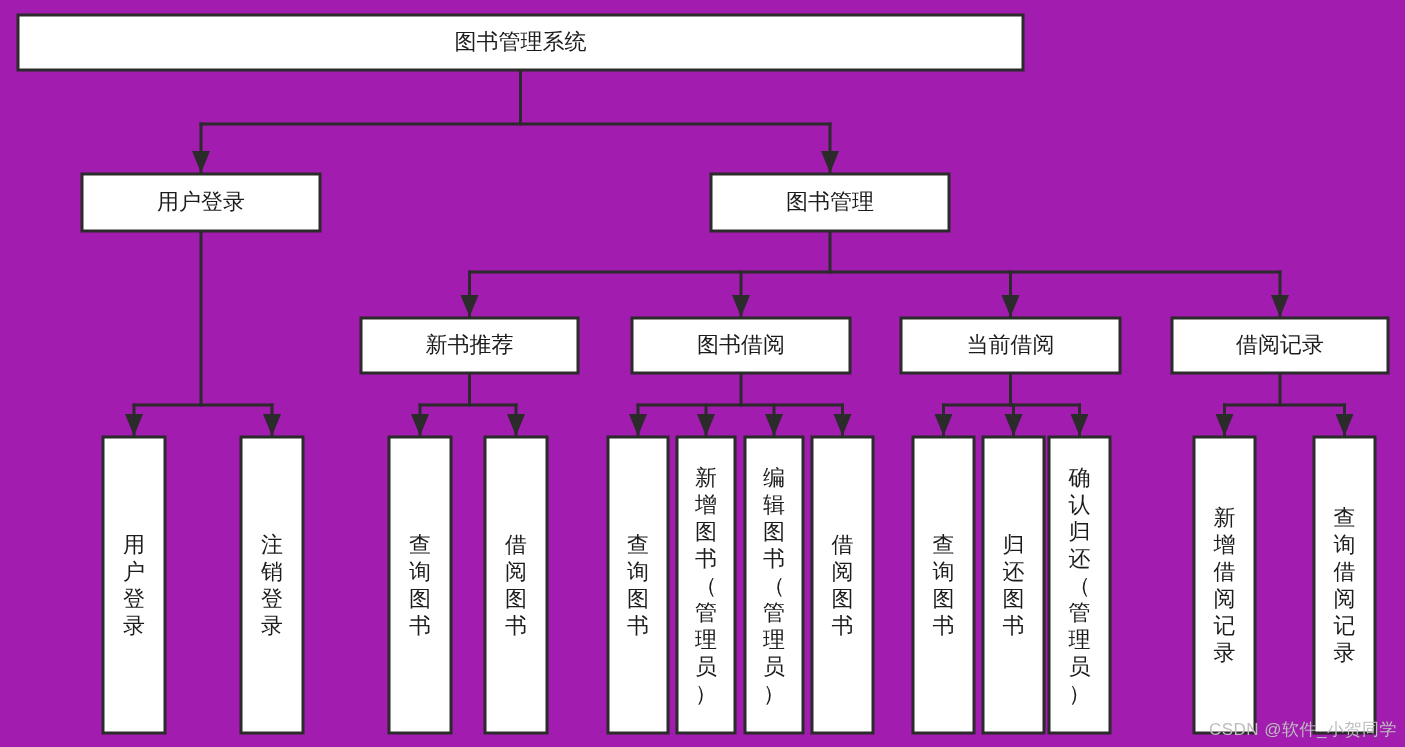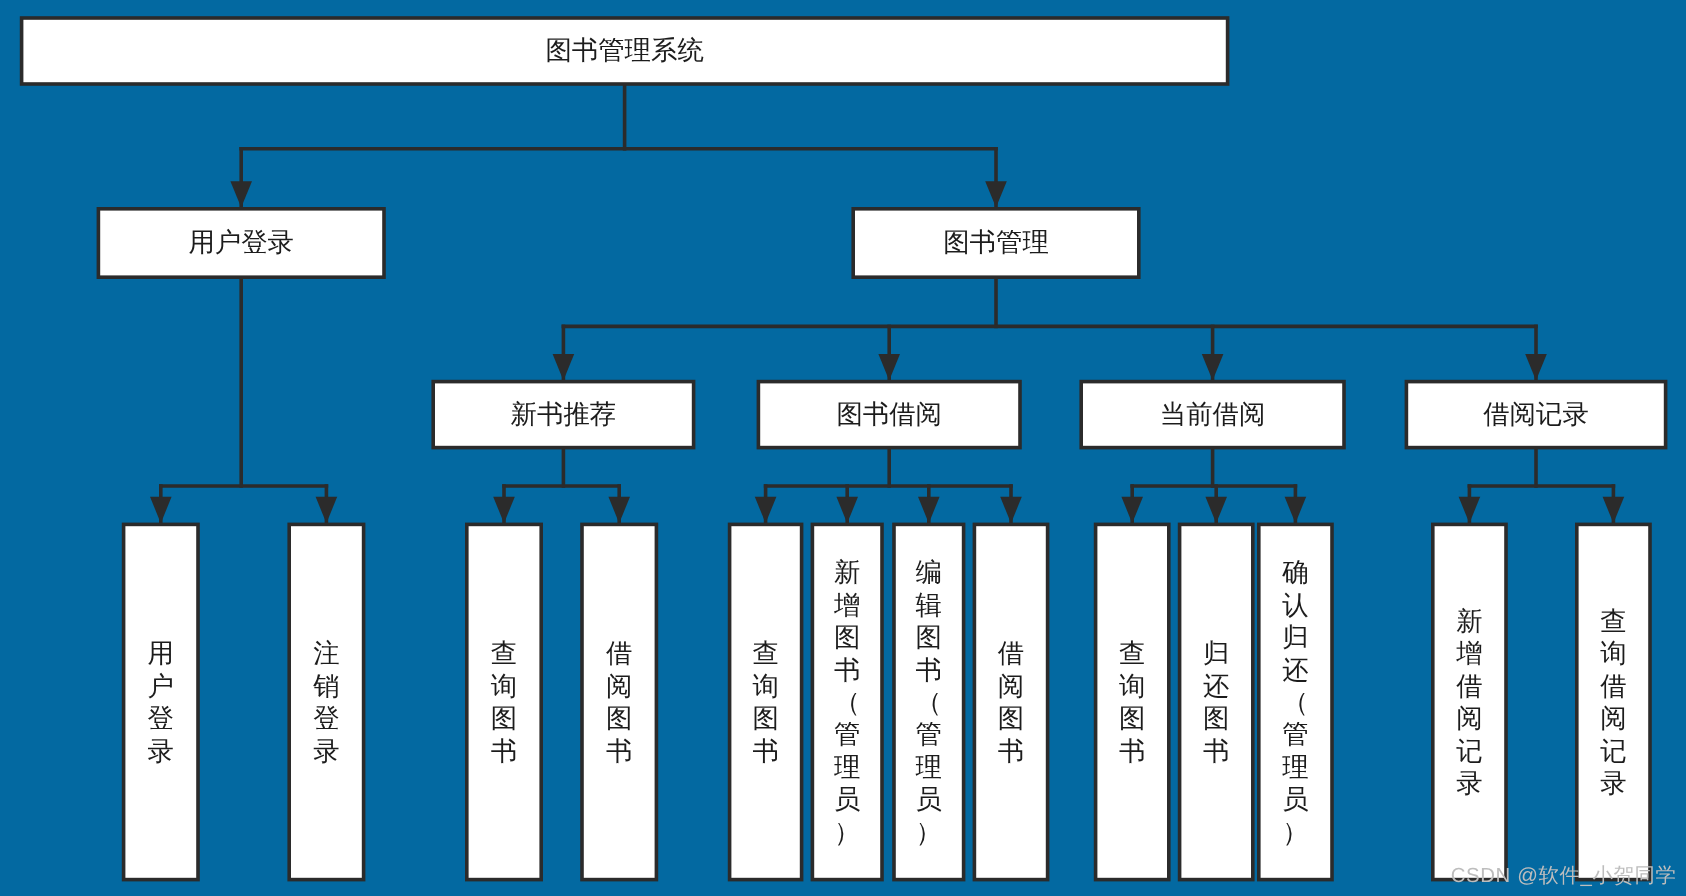--- a/index.html
+++ b/index.html
@@ -10,21 +10,21 @@
   body {
     width: 1405px;
     height: 747px;
     font-family: "Liberation Sans", "DejaVu Sans", sans-serif;
     overflow: hidden;
   }
   #diagram-root {
     position: relative;
     width: 1405px;
     height: 747px;
-    background: #0369a1;
+    background: #a21caf;
   }
   svg#chart-svg {
     position: absolute;
     left: 0;
     top: 0;
     width: 1405px;
     height: 747px;
     display: block;
   }
   .node-box {

